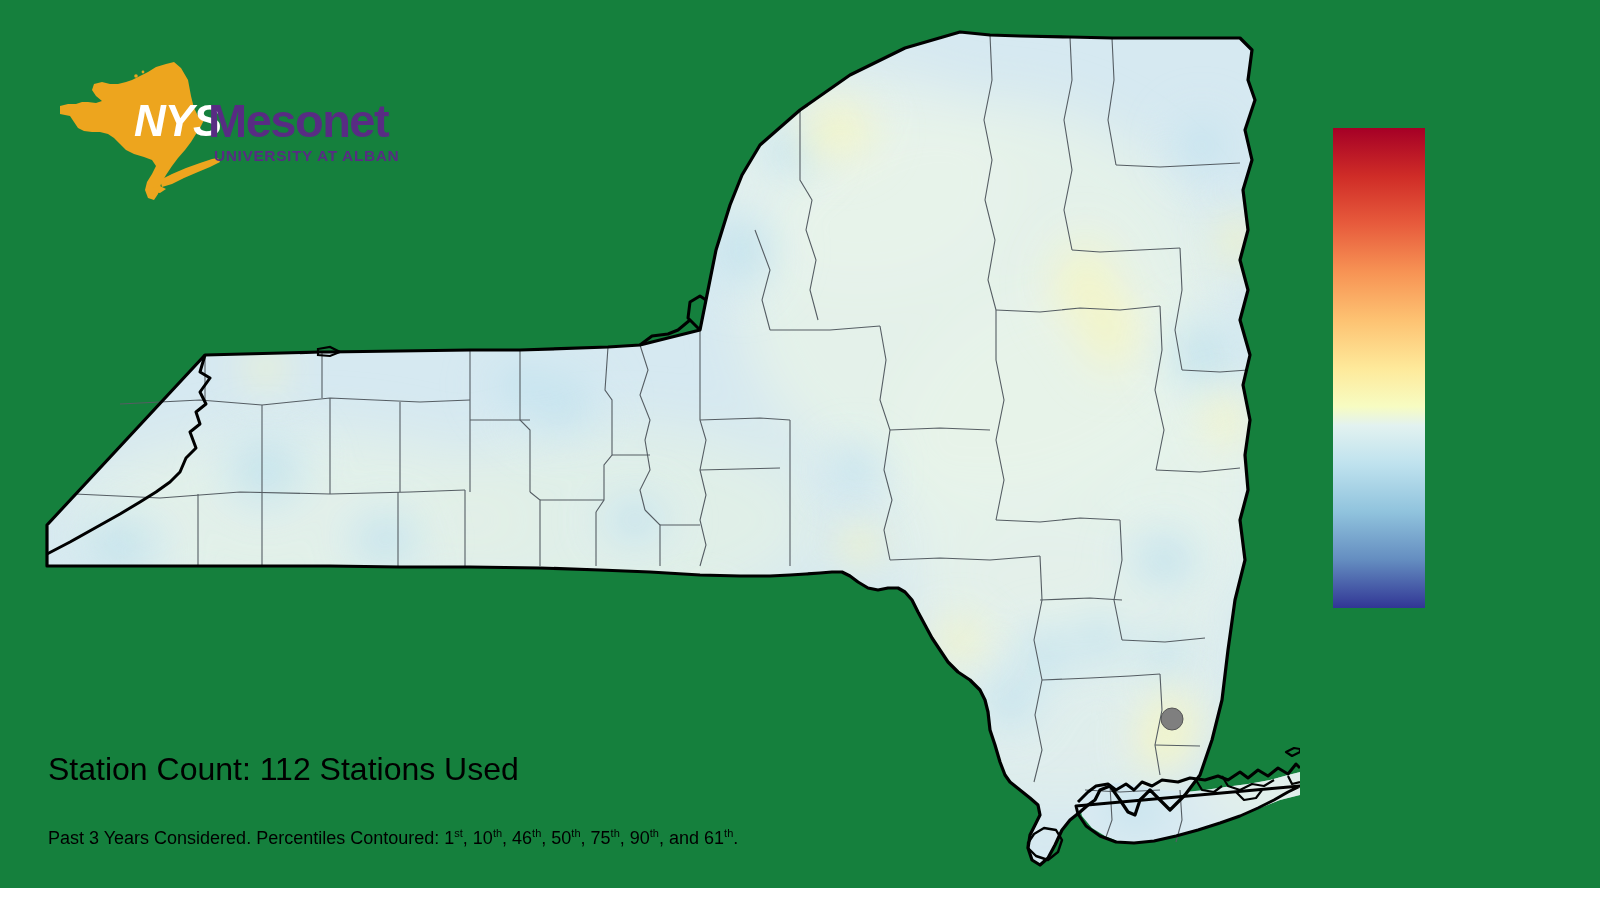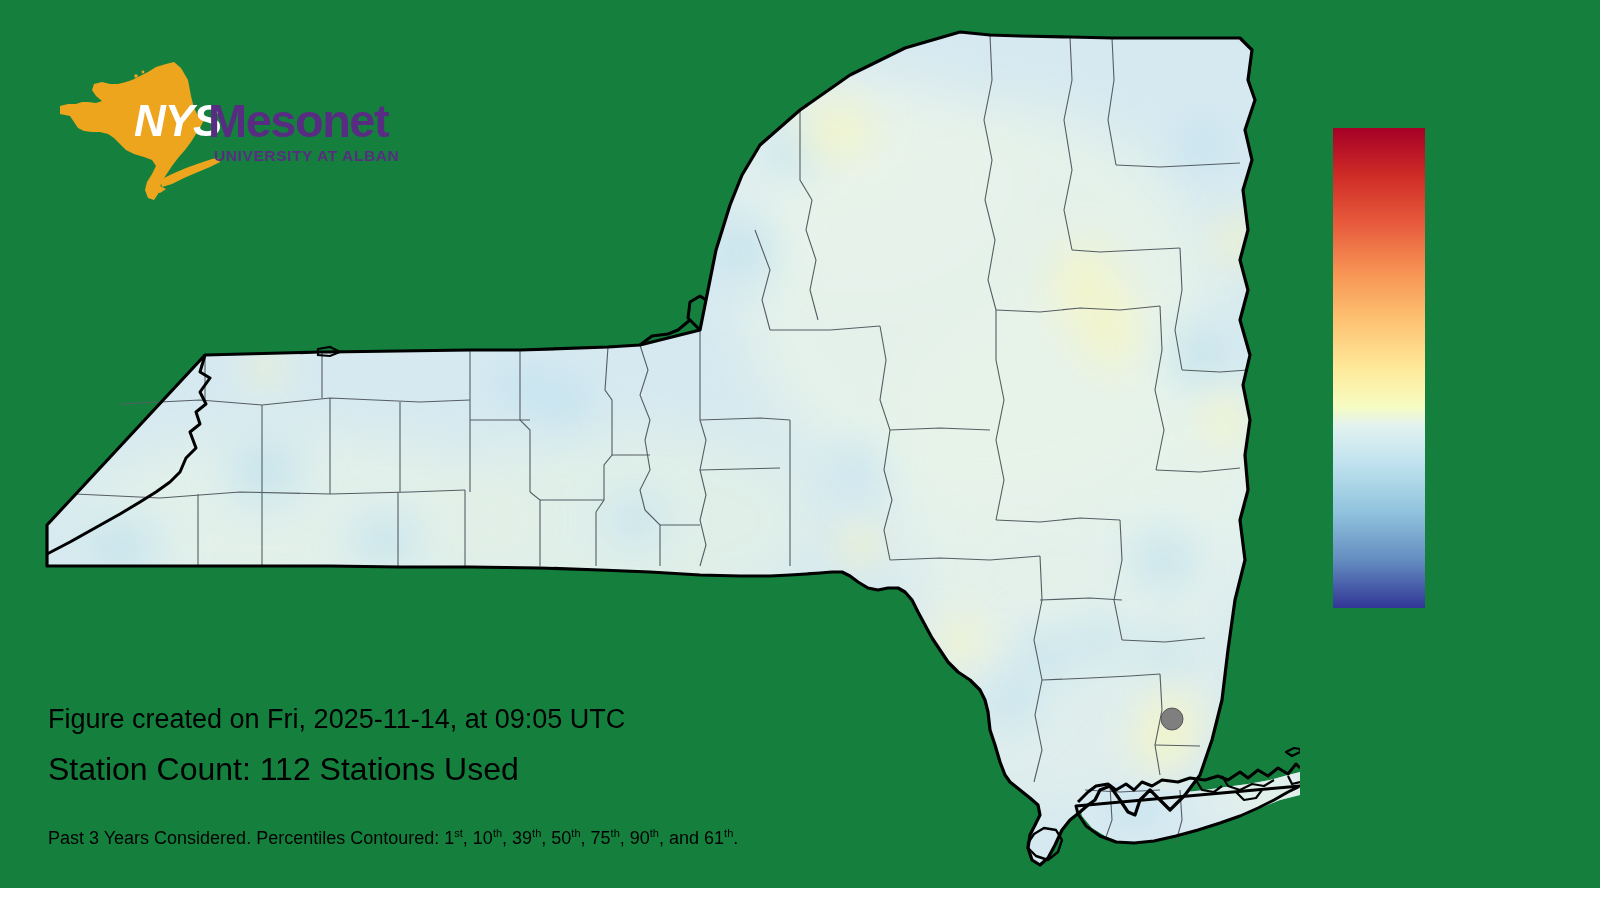--- a/index.html
+++ b/index.html
@@ -361,20 +361,19 @@
       <text x="160" y="79" fill="#582c83" font-family="'Liberation Sans', sans-serif" font-size="47" font-weight="bold" letter-spacing="-1.5">Mesonet</text>
 
       <text x="166" y="103" fill="#582c83" font-family="'Liberation Sans', sans-serif" font-size="15.5" font-weight="bold" letter-spacing="0.6">UNIVERSITY AT ALBANY</text>
     </svg>
   </div>
 
   <div id="colorbar-wrap">
     <div id="colorbar-bar" style="background: linear-gradient(rgb(165, 0, 38) 0%, rgb(207, 44, 39) 10%, rgb(231, 91, 60) 20%, rgb(247, 147, 84) 30%, rgb(253, 194, 114) 40%, rgb(254, 233, 154) 50%, rgb(247, 252, 194) 58%, rgb(226, 242, 240) 62%, rgb(191, 226, 238) 70%, rgb(144, 195, 221) 80%, rgb(100, 141, 192) 90%, rgb(49, 54, 149) 100%);"></div>
   </div>
 
-  <div id="subtitle-1">Figure created on Fri, 2025-11-14, at 09:05 UTC</div>
   <div id="subtitle-2">Station Count: 112 Stations Used</div>
 
   <div id="footnote">
-    <span>Past 3 Years Considered. Percentiles Contoured: </span><span><span>1</span><sup>st</sup>, </span><span><span>10</span><sup>th</sup>, </span><span><span>39</span><sup>th</sup>, </span><span><span>50</span><sup>th</sup>, </span><span><span>75</span><sup>th</sup>, </span><span><span>90</span><sup>th</sup>, </span><span>and</span><span>&nbsp;<span>61</span><sup>th</sup></span><span>.</span>
+    <span>Past 3 Years Considered. Percentiles Contoured: </span><span><span>1</span><sup>st</sup>, </span><span><span>10</span><sup>th</sup>, </span><span><span>46</span><sup>th</sup>, </span><span><span>50</span><sup>th</sup>, </span><span><span>75</span><sup>th</sup>, </span><span><span>90</span><sup>th</sup>, </span><span>and</span><span>&nbsp;<span>61</span><sup>th</sup></span><span>.</span>
   </div>
 
 </div>
 
 </body></html>

